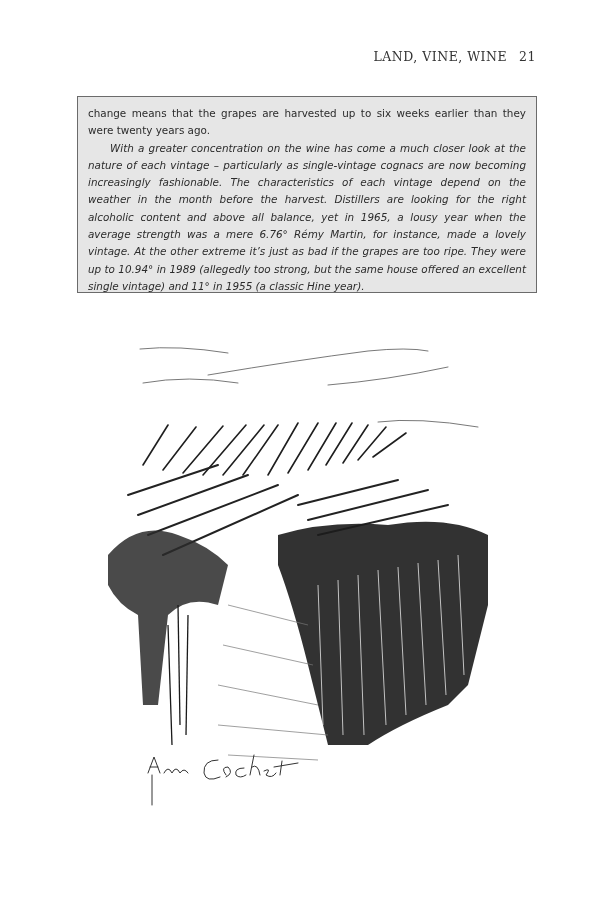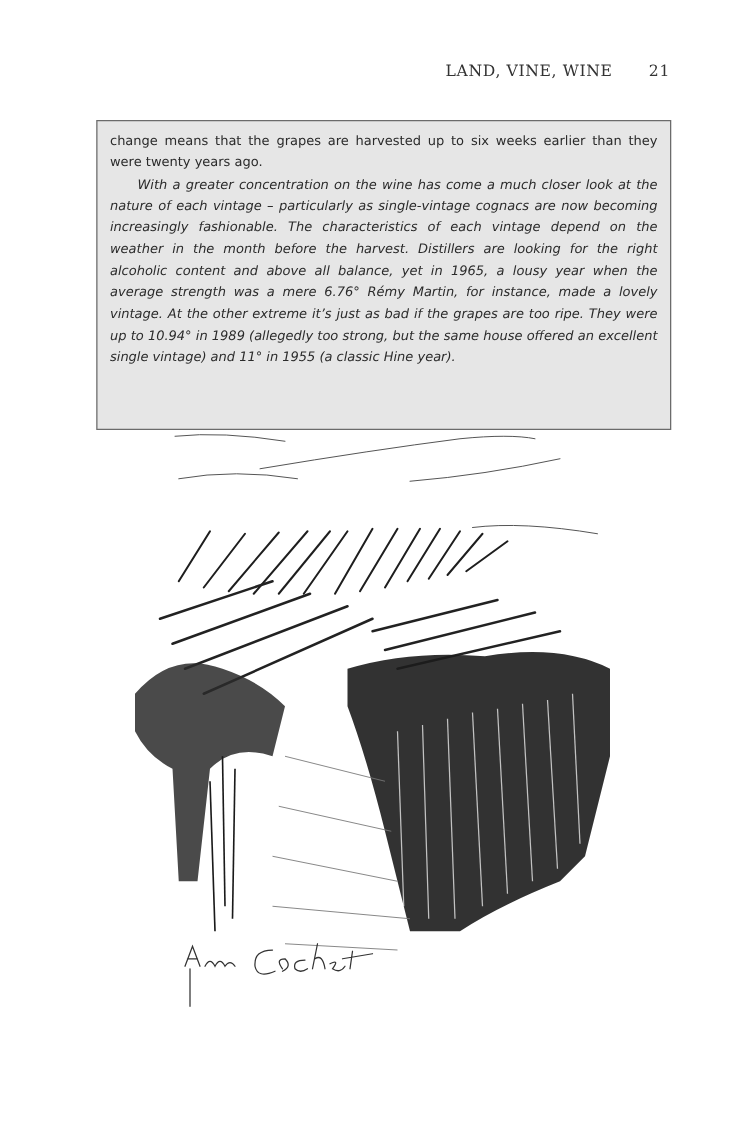--- a/index.html
+++ b/index.html
@@ -5,23 +5,23 @@
     html, body { margin: 0; padding: 0; background: #ffffff; }
     body {
       width: 600px; height: 899px; position: relative; overflow: hidden;
       font-family: "DejaVu Sans", sans-serif; color: #2a2a2a;
     }
     .running-head {
       position: absolute; top: 49px; right: 64px;
       font-family: "DejaVu Serif", serif; font-size: 12.5px; letter-spacing: 0.5px;
       color: #333;
     }
-    .running-head .pagenum { margin-left: 29px; text-align: right; }
+    .running-head .pagenum { margin-left: 12px; text-align: right; }
     .sidebar-box {
-      position: absolute; left: 77px; top: 96px; width: 460px; height: 248px;
+      position: absolute; left: 77px; top: 96px; width: 460px; height: 197px;
       background: #e6e6e6; border: 1.5px solid #6b6b6b; box-sizing: border-box;
       padding: 8px 10px 0 10px;
     }
     .sidebar-box p {
       margin: 0; font-size: 10.4px; line-height: 17.3px; text-align: justify;
       color: #2b2b2b;
     }
     .sidebar-box p.indent { text-indent: 22px; font-style: italic; }
     .illustration {
       position: absolute; left: 68px; top: 305px; width: 478px; height: 530px;

